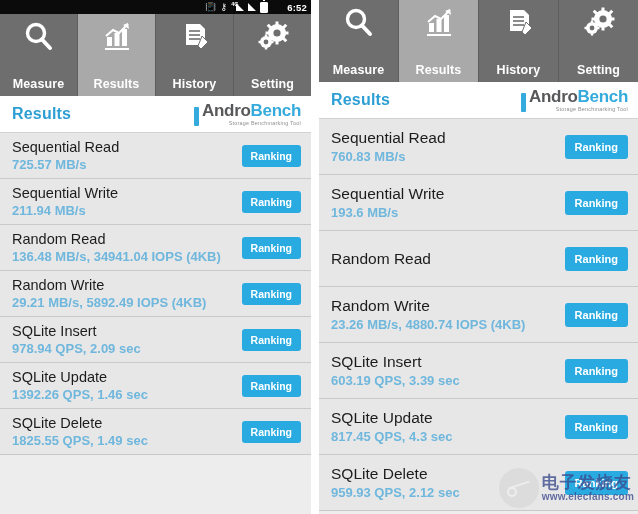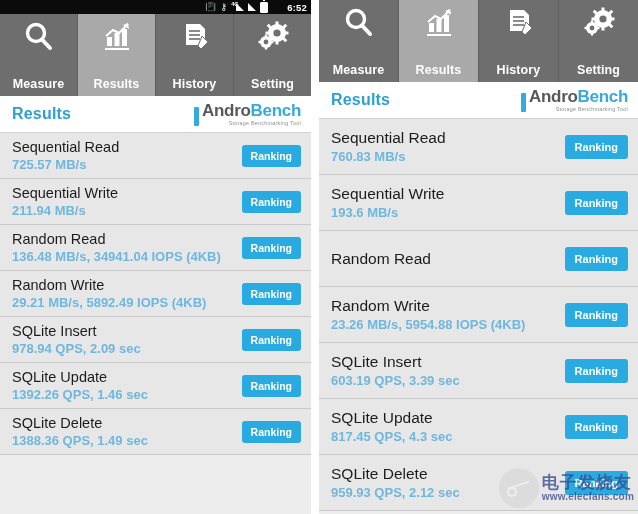--- a/index.html
+++ b/index.html
@@ -376,21 +376,21 @@
       <div class="row">
         <span class="row-texts">
           <span class="row-title">SQLite Update</span>
           <span class="row-value">1392.26 QPS, 1.46 sec</span>
         </span>
         <button class="ranking-btn">Ranking</button>
       </div>
       <div class="row">
         <span class="row-texts">
           <span class="row-title">SQLite Delete</span>
-          <span class="row-value">1388.36 QPS, 1.49 sec</span>
+          <span class="row-value">1825.55 QPS, 1.49 sec</span>
         </span>
         <button class="ranking-btn">Ranking</button>
       </div>
     </div>
   </div>
 
   <div class="gap"></div>
 
   <div class="phone phone-right">
 
@@ -488,21 +488,21 @@
       </div>
       <div class="row">
         <span class="row-texts">
           <span class="row-title">Random Read</span>
         </span>
         <button class="ranking-btn">Ranking</button>
       </div>
       <div class="row">
         <span class="row-texts">
           <span class="row-title">Random Write</span>
-          <span class="row-value">23.26 MB/s, 5954.88 IOPS (4KB)</span>
+          <span class="row-value">23.26 MB/s, 4880.74 IOPS (4KB)</span>
         </span>
         <button class="ranking-btn">Ranking</button>
       </div>
       <div class="row">
         <span class="row-texts">
           <span class="row-title">SQLite Insert</span>
           <span class="row-value">603.19 QPS, 3.39 sec</span>
         </span>
         <button class="ranking-btn">Ranking</button>
       </div>

